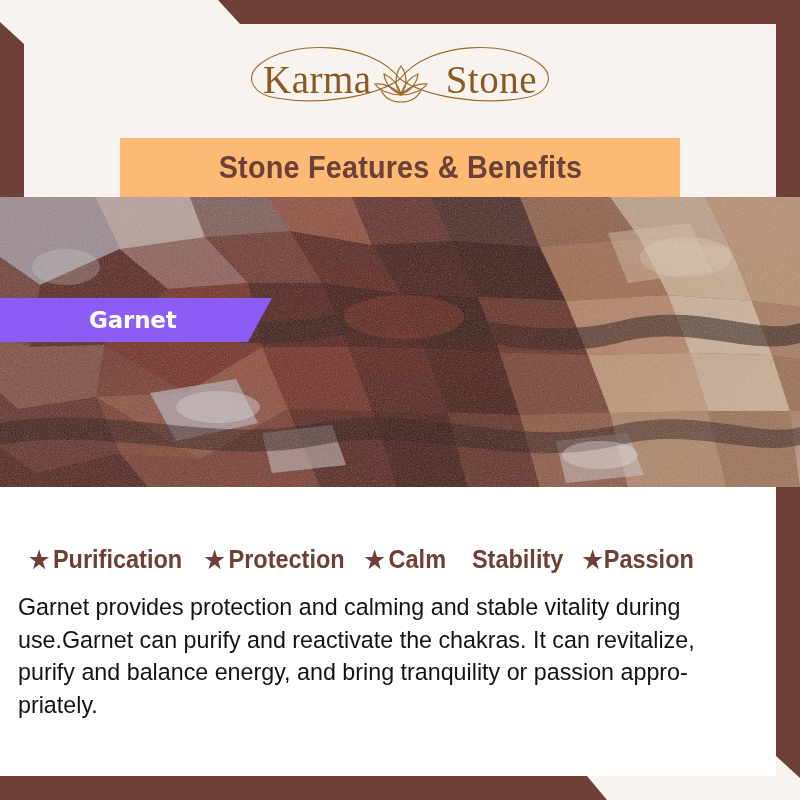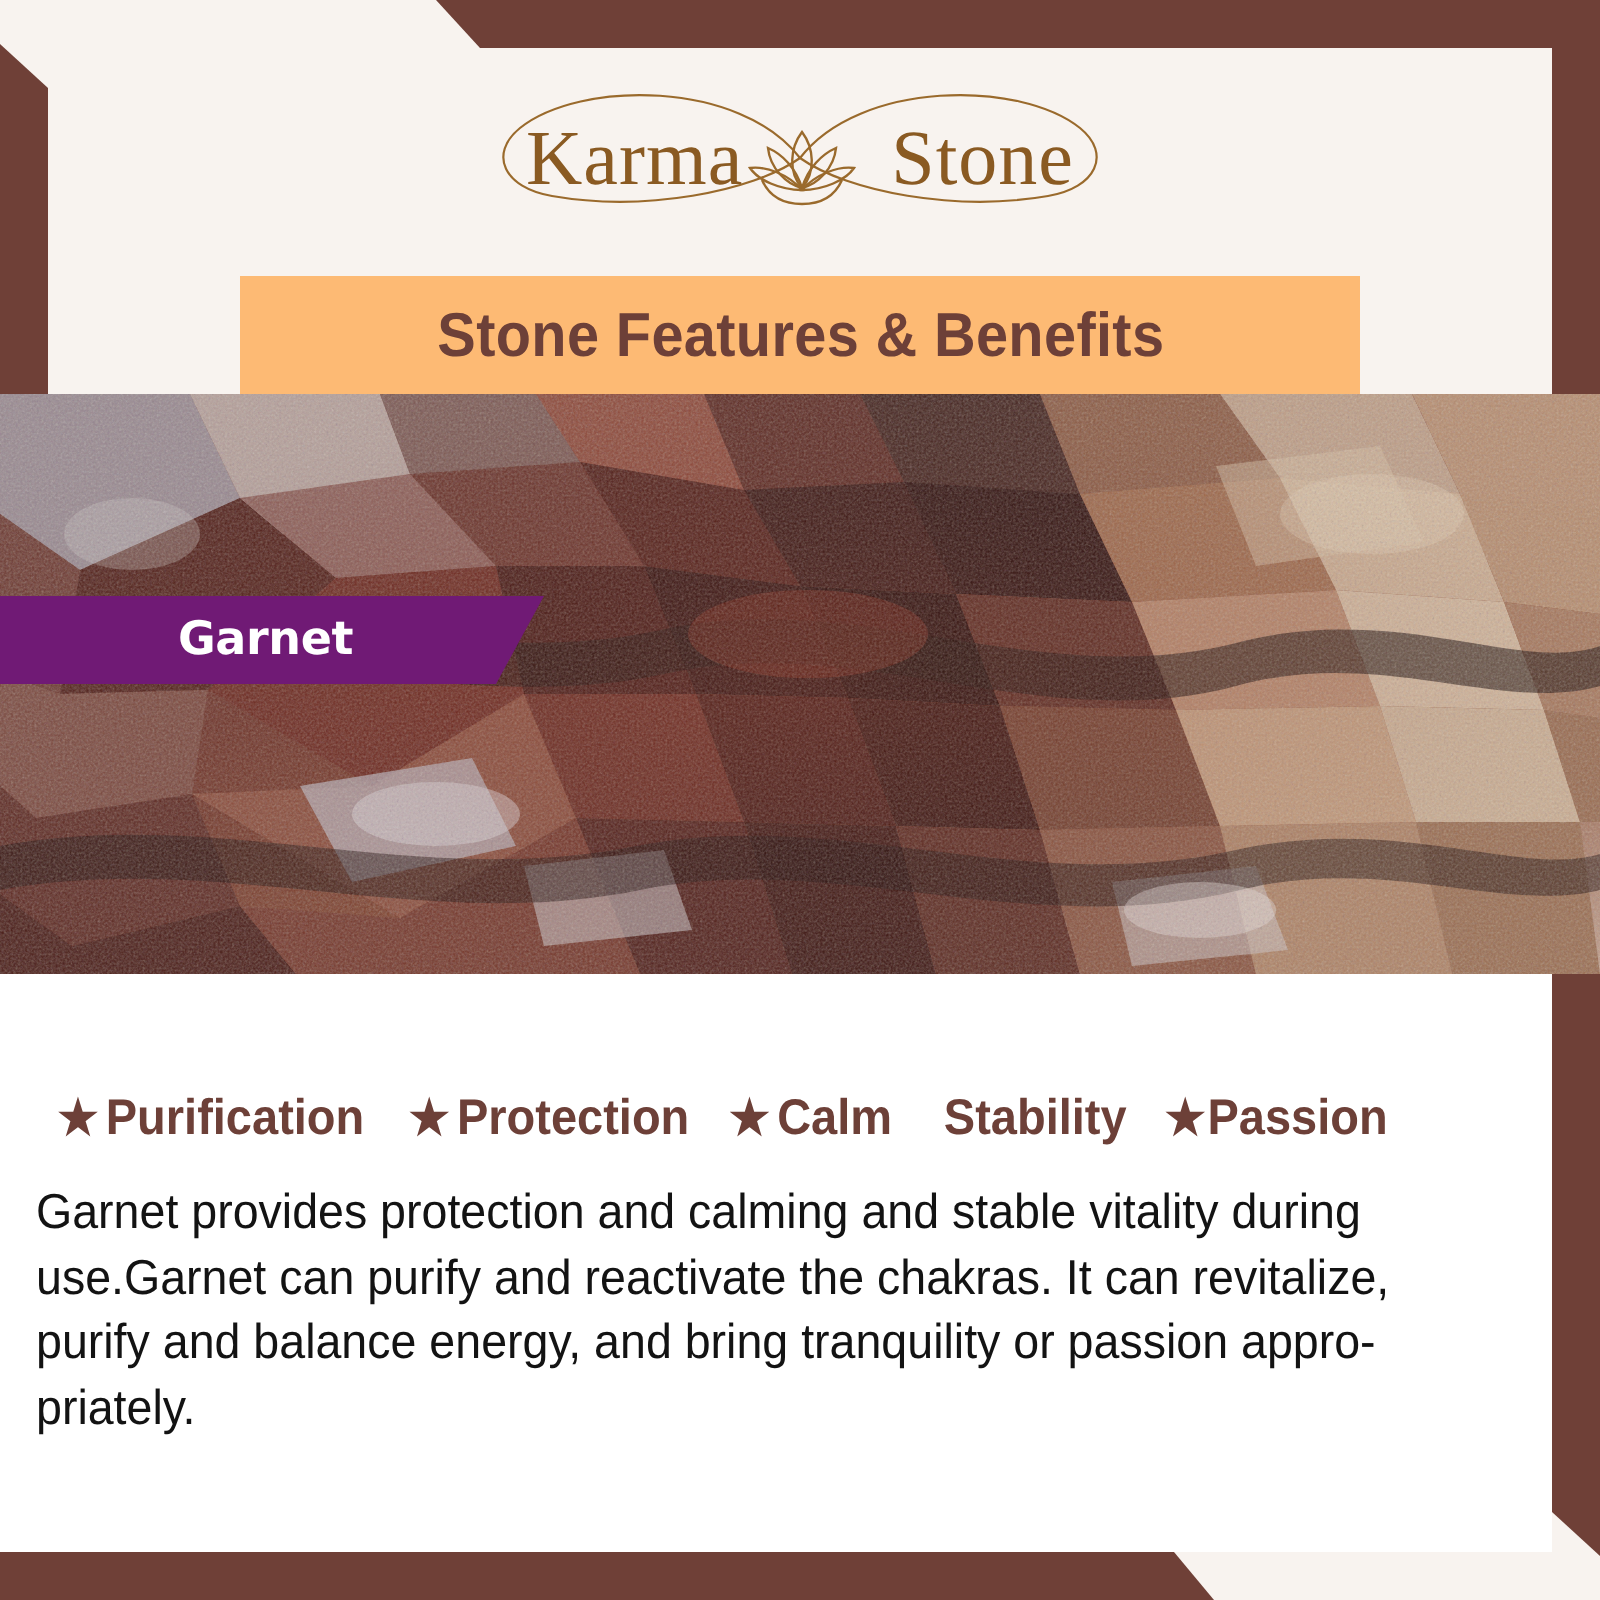--- a/index.html
+++ b/index.html
@@ -135,21 +135,21 @@
   }
   .photo svg { display: block; }
 
   
   .stone-banner {
     position: absolute;
     left: -24px;
     top: 274px;
     width: 272px;
     height: 44px;
-    background: #701a75;
+    background: #8b5cf6;
     -webkit-clip-path: polygon(0 0, 272px 0, 248px 44px, 0 44px);
     clip-path: polygon(0 0, 272px 0, 248px 44px, 0 44px);
     display: flex;
     align-items: center;
   }
   .stone-banner-label {
     margin-left: 89px;
     color: #ffffff;
     font-family: "DejaVu Sans", sans-serif;
     font-size: 23px;

